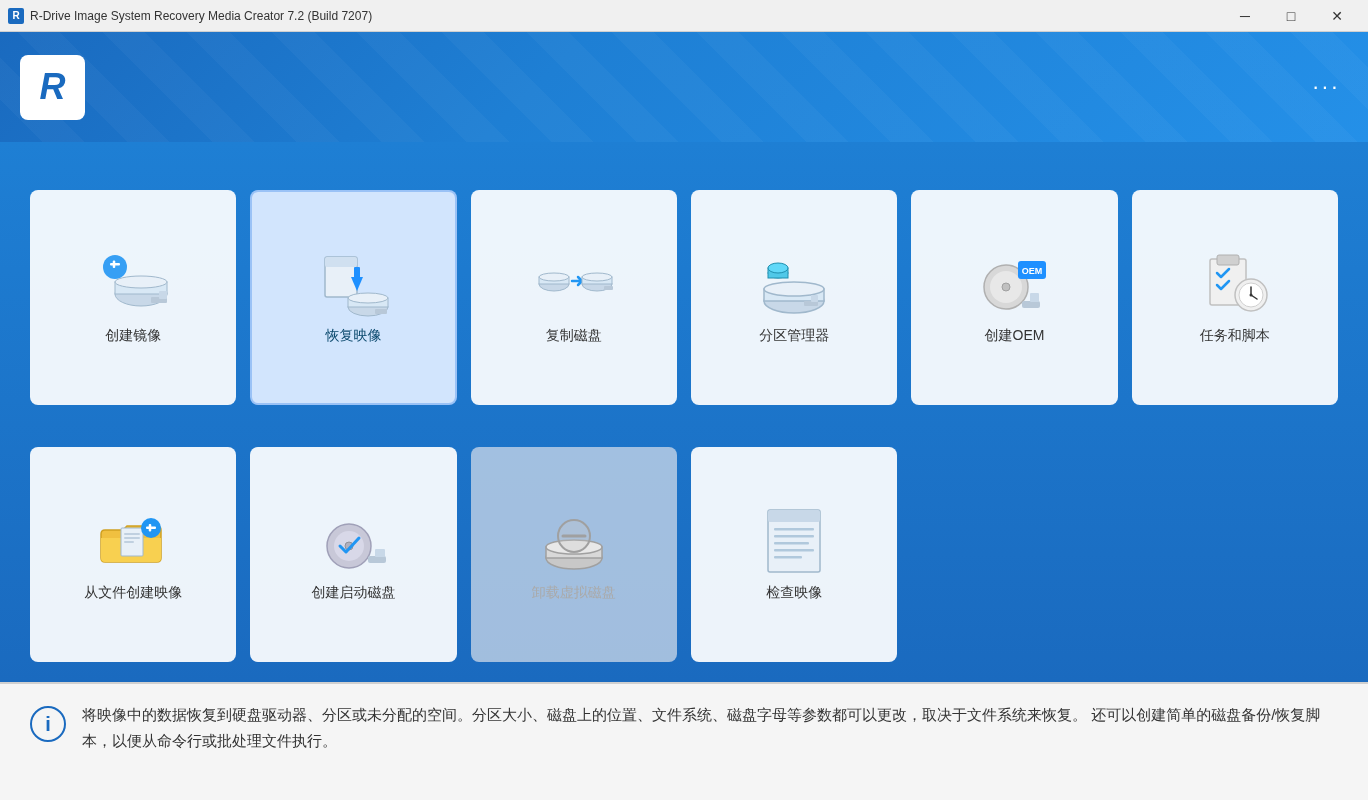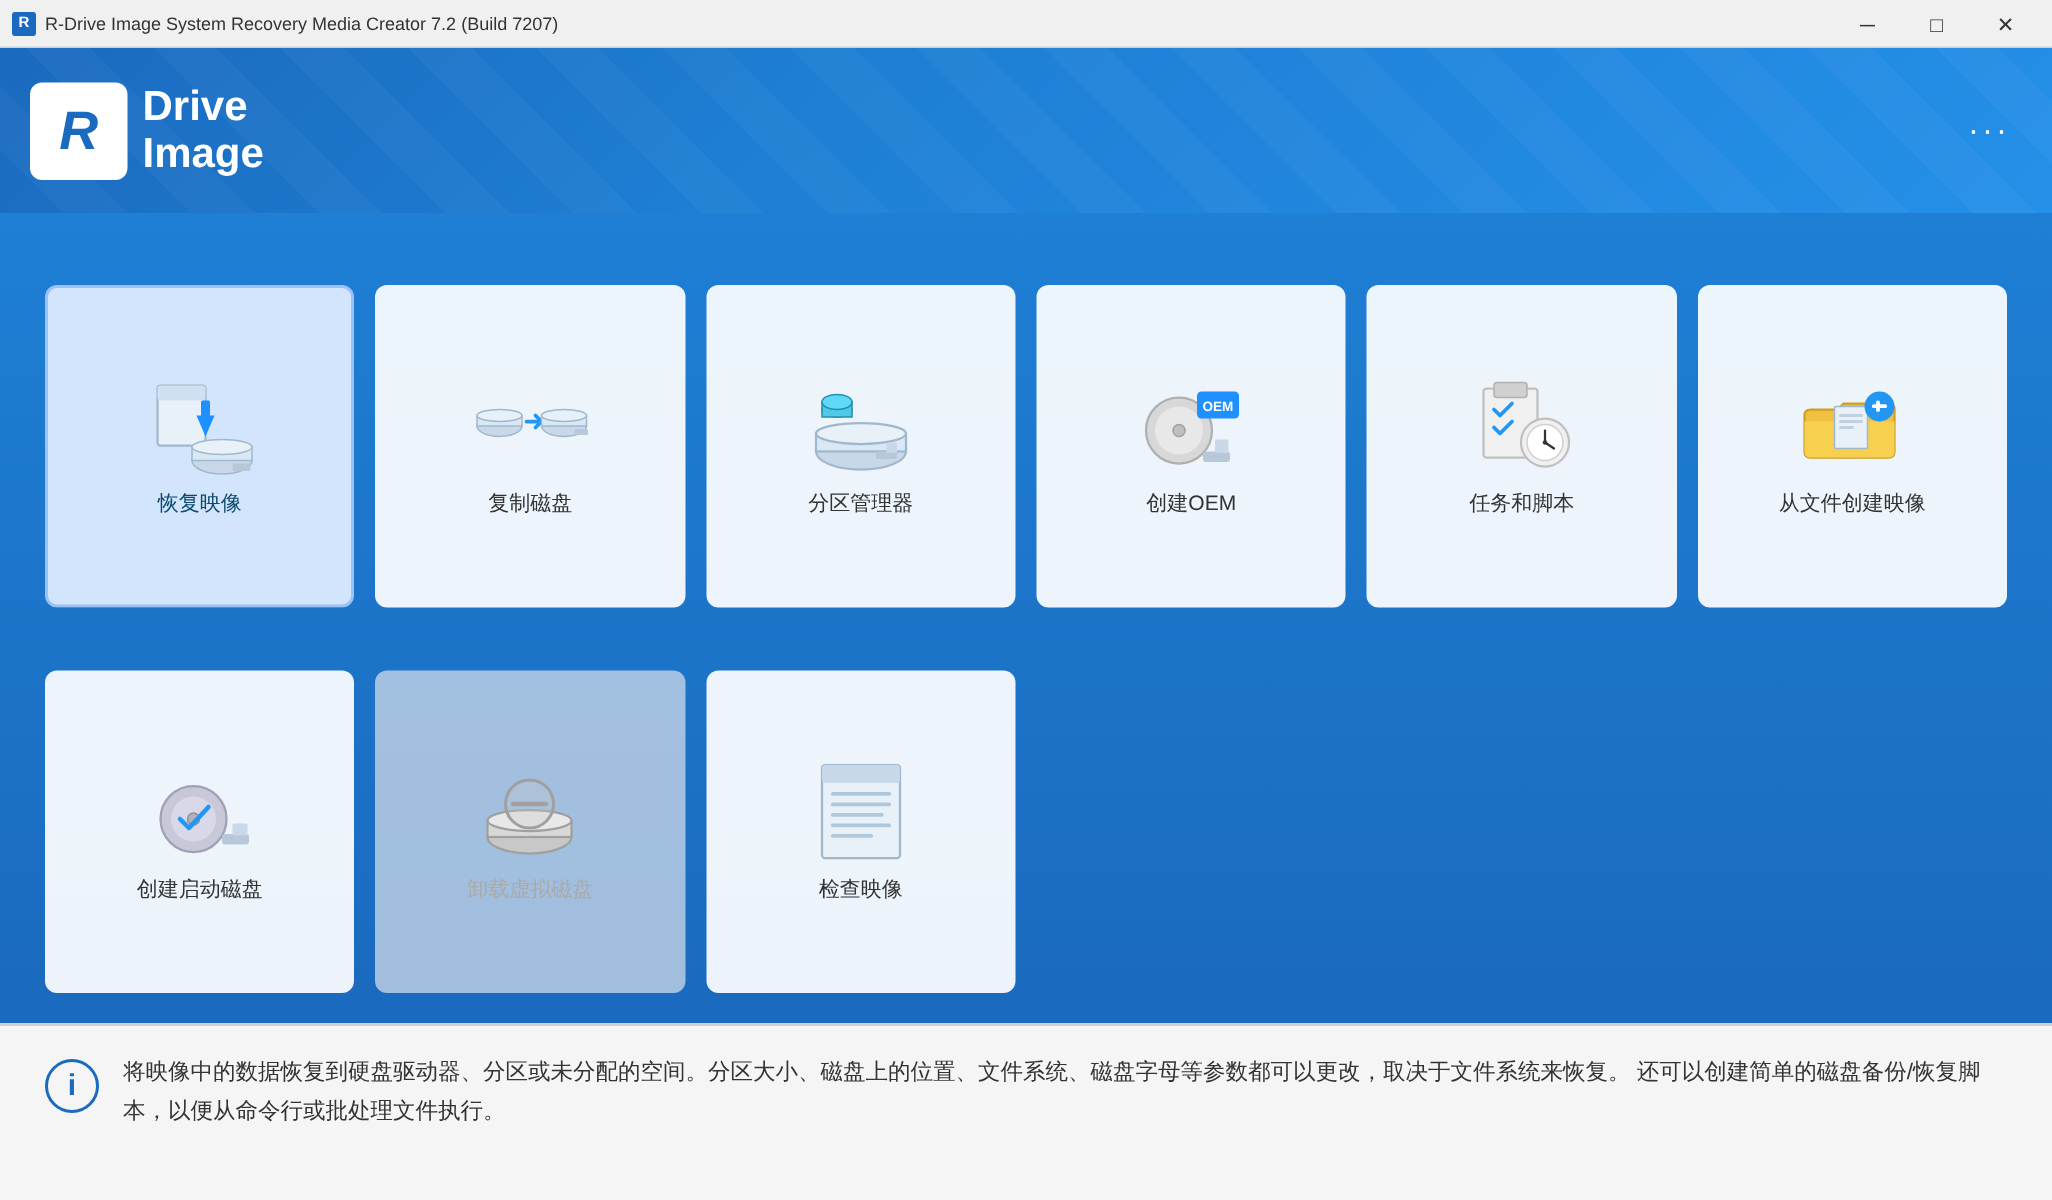--- a/index.html
+++ b/index.html
@@ -210,31 +210,45 @@
   <div class="titlebar-controls">
     <button class="titlebar-btn">─</button>
     <button class="titlebar-btn">□</button>
     <button class="titlebar-btn close">✕</button>
   </div>
 </div>
 
 <div class="header">
   <div class="logo-area">
     <div class="logo-r">R</div>
-    <div class="logo-text">
-      <span class="logo-drive">Drive</span>
-      <span class="logo-image">Image</span>
-    </div>
   </div>
   <button class="header-menu-btn">···</button>
 </div>
 
 <div class="main">
   <div class="tiles-grid">
 
+    <div class="tile">
+      <div class="tile-icon">
+        <svg viewBox="0 0 80 70" class="icon-svg" xmlns="http://www.w3.org/2000/svg">
+
+          <circle cx="22" cy="18" r="12" fill="#2196F3" opacity="0.9"></circle>
+          <rect x="17" y="14" width="10" height="2.5" fill="white" rx="1"></rect>
+          <rect x="19.75" y="11.5" width="2.5" height="7.5" fill="white" rx="1"></rect>
+
+          <ellipse cx="48" cy="45" rx="26" ry="12" fill="#c8d8e8" stroke="#a0b8cc" stroke-width="1"></ellipse>
+          <rect x="22" y="33" width="52" height="12" fill="#d8e8f5" stroke="#a0b8cc" stroke-width="1"></rect>
+          <ellipse cx="48" cy="33" rx="26" ry="6" fill="#e8f0f8" stroke="#a0b8cc" stroke-width="1"></ellipse>
+
+          <rect x="58" y="48" width="16" height="6" fill="#b8c8d8" rx="1"></rect>
+          <rect x="66" y="42" width="8" height="8" fill="#c8d8e8" rx="1"></rect>
+        </svg>
+      </div>
+      <span class="tile-label">创建镜像</span>
+    </div>
 
     <div class="tile active">
       <div class="tile-icon">
         <svg viewBox="0 0 80 70" class="icon-svg" xmlns="http://www.w3.org/2000/svg">
 
           <rect x="12" y="8" width="32" height="40" fill="#e8f0f8" stroke="#a0b8cc" stroke-width="1.5" rx="2"></rect>
           <rect x="12" y="8" width="32" height="10" fill="#d0e0f0" rx="2"></rect>
 
           <polygon points="38,28 50,28 44,42" fill="#1e90ff"></polygon>
           <rect x="41" y="18" width="6" height="14" fill="#1e90ff" rx="1"></rect>

